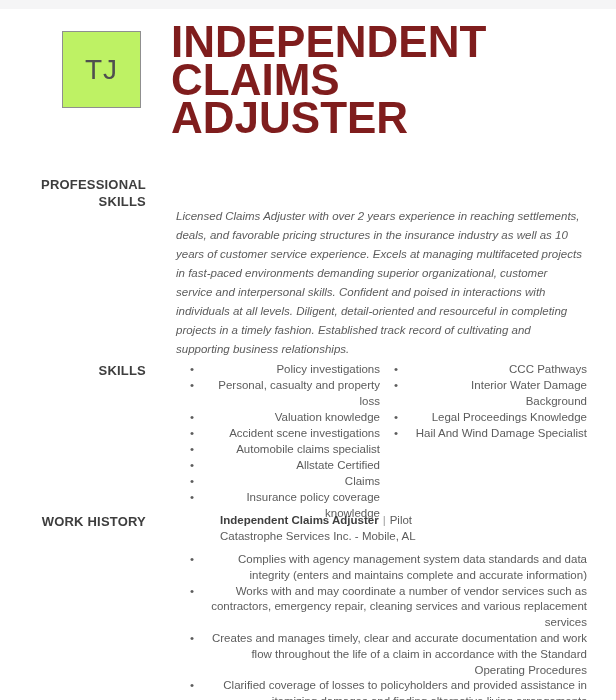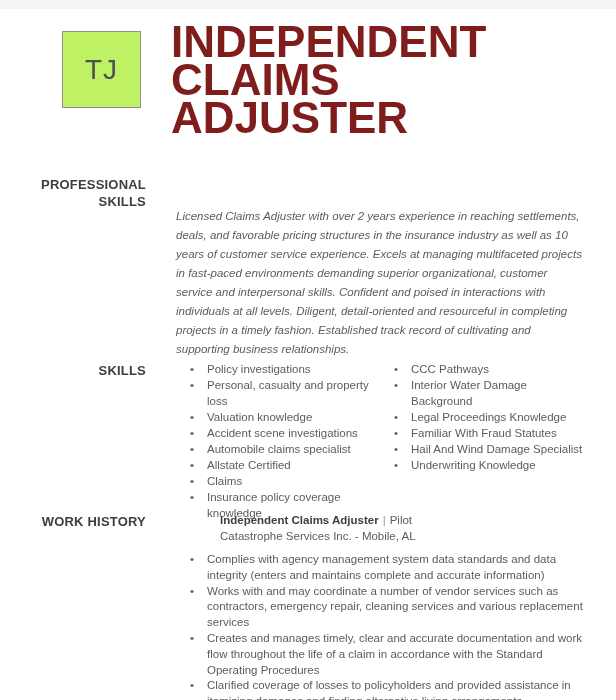--- a/index.html
+++ b/index.html
@@ -81,20 +81,21 @@
     font-size: 11.5px;
     line-height: 16px;
     color: #5c5c5c;
   }
   ul.skill-col.left  { width: 204px; }
   ul.skill-col.right { width: 207px; }
 
   ul.bullet-list li {
     position: relative;
     padding-left: 31px;
+    text-align: right;
   }
   ul.bullet-list li::before {
     content: "\2022";
     position: absolute;
     left: 14px;
     top: 0;
   }
 
   .job-header {
     position: relative;
@@ -160,23 +161,21 @@
           <li>Accident scene investigations</li>
           <li>Automobile claims specialist</li>
           <li>Allstate Certified</li>
           <li>Claims</li>
           <li>Insurance policy coverage knowledge</li>
         </ul>
       <ul class="skill-col bullet-list right">
           <li>CCC Pathways</li>
           <li>Interior Water Damage Background</li>
           <li>Legal Proceedings Knowledge</li>
-          <li>Familiar With Fraud Statutes</li>
           <li>Hail And Wind Damage Specialist</li>
-          <li>Underwriting Knowledge</li>
         </ul>
     </div>
   </div>
 </div>
 
 <div class="section section-work">
   <div class="section-label">
     <span>WORK HISTORY</span>
   </div>
   <div class="section-content">

